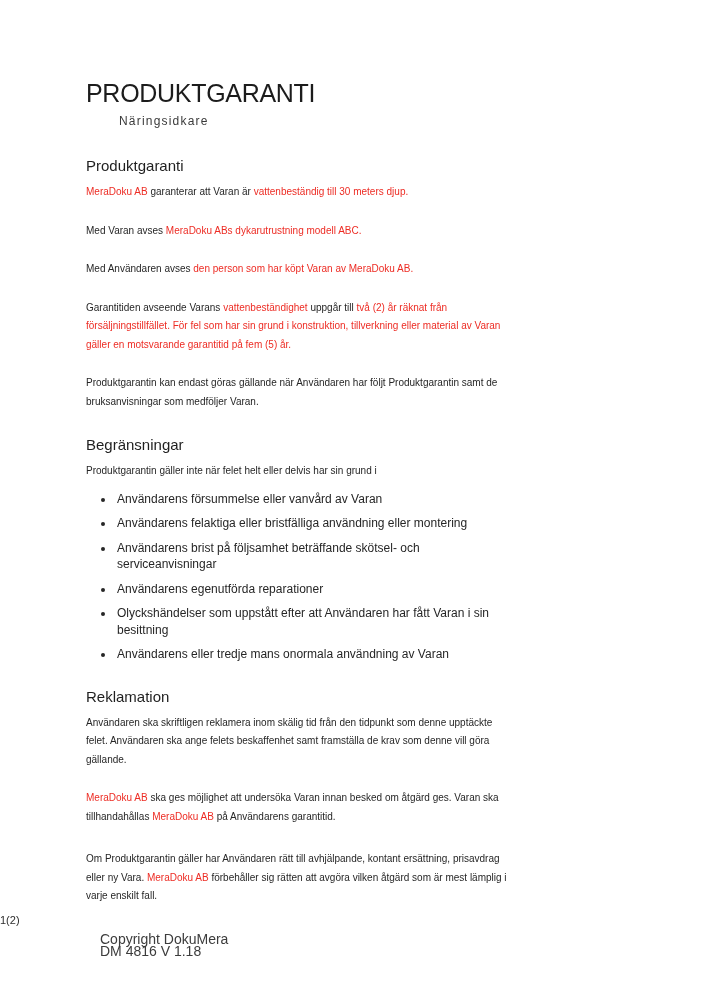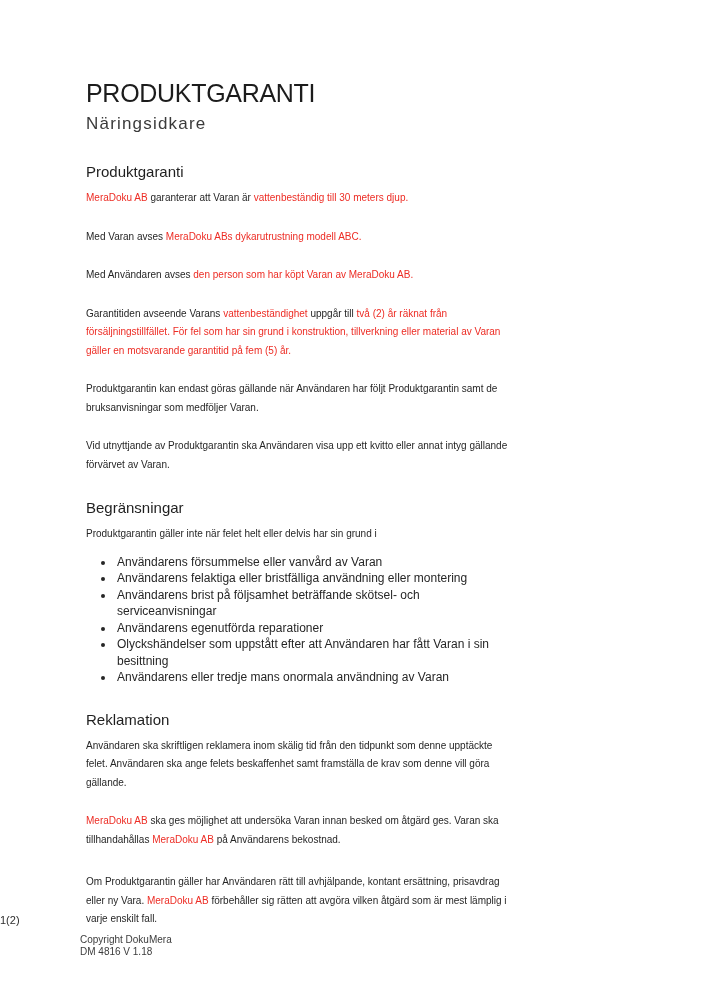--- a/index.html
+++ b/index.html
@@ -16,24 +16,25 @@
     padding: 78px 80px 0 86px;
   }
   .doc-title {
     font-size: 25px;
     font-weight: 400;
     letter-spacing: -0.3px;
     color: #1c1c1c;
     line-height: 1.25;
   }
   .doc-subtitle {
-    font-size: 17px;
+    font-size: 12px;
     letter-spacing: 1.2px;
     color: #3a3a3a;
     margin-top: 5px;
+    margin-left: 33px;
   }
   .doc-header { margin-bottom: 28px; }
   .doc-section { margin-top: 24px; }
   .section-heading {
     font-size: 15px;
     font-weight: 400;
     color: #1f1f1f;
     line-height: 20px;
   }
   .para {
@@ -44,33 +45,33 @@
   }
   .para + .para { margin-top: 20px; }
   .red { color: var(--accent-red, #ed2c24); }
   .bullet-list {
     margin-top: 10px;
     padding-left: 29px;
     font-size: 12px;
     color: #262626;
     line-height: 16.5px;
   }
-  .bullet-list li { padding-left: 2px; }
+  .bullet-list li { padding-left: 2px; margin-top: 8px; }
   .doc-footer-pagenum {
     position: absolute;
     top: 914px; left: 0;
     width: 707px;
     text-align: left;
     font-size: 11px;
     color: #2e2e2e;
   }
   .doc-footer-copyright {
     position: absolute;
-    top: 934px; left: 80px;
-    font-size: 10px;
+    top: 934px; left: 100px;
+    font-size: 14px;
     color: #3c3c3c;
     line-height: 11.5px;
   }
 </style>
 </head>
 <body>
 
 <div class="page">
 
   <header class="doc-header">
@@ -80,38 +81,37 @@
 
   <main class="doc-body">
     <div id="sections">
         <section class="doc-section">
           <h2 class="section-heading">Produktgaranti</h2>
           <p class="para"><span class="red">MeraDoku AB</span><span> garanterar att Varan är </span><span class="red">vattenbeständig till 30 meters djup.</span></p>
           <p class="para"><span>Med Varan avses </span><span class="red">MeraDoku ABs dykarutrustning modell ABC.</span></p>
           <p class="para"><span>Med Användaren avses </span><span class="red">den person som har köpt Varan av MeraDoku AB.</span></p>
           <p class="para"><span>Garantitiden avseende Varans </span><span class="red">vattenbeständighet</span><span> uppgår till </span><span class="red">två (2) år räknat från försäljningstillfället. För fel som har sin grund i konstruktion, tillverkning eller material av Varan gäller en motsvarande garantitid på fem (5) år.</span></p>
           <p class="para"><span>Produktgarantin kan endast göras gällande när Användaren har följt Produktgarantin samt de bruksanvisningar som medföljer Varan.</span></p>
-          <p class="para"><span>Vid utnyttjande av Produktgarantin ska Användaren visa upp ett kvitto eller annat intyg gällande förvärvet av Varan.</span></p>
         </section>
         <section class="doc-section">
           <h2 class="section-heading">Begränsningar</h2>
           <p class="para"><span>Produktgarantin gäller inte när felet helt eller delvis har sin grund i</span></p>
           <ul class="bullet-list">
             <li>Användarens försummelse eller vanvård av Varan</li>
             <li>Användarens felaktiga eller bristfälliga användning eller montering</li>
             <li>Användarens brist på följsamhet beträffande skötsel- och serviceanvisningar</li>
             <li>Användarens egenutförda reparationer</li>
             <li>Olyckshändelser som uppstått efter att Användaren har fått Varan i sin besittning</li>
             <li>Användarens eller tredje mans onormala användning av Varan</li>
           </ul>
         </section>
         <section class="doc-section">
           <h2 class="section-heading">Reklamation</h2>
           <p class="para"><span>Användaren ska skriftligen reklamera inom skälig tid från den tidpunkt som denne upptäckte felet. Användaren ska ange felets beskaffenhet samt framställa de krav som denne vill göra gällande.</span></p>
-          <p class="para"><span class="red">MeraDoku AB</span><span> ska ges möjlighet att undersöka Varan innan besked om åtgärd ges. Varan ska tillhandahållas </span><span class="red">MeraDoku AB</span><span> på Användarens bekostnad.</span></p>
+          <p class="para"><span class="red">MeraDoku AB</span><span> ska ges möjlighet att undersöka Varan innan besked om åtgärd ges. Varan ska tillhandahållas </span><span class="red">MeraDoku AB</span><span> på Användarens garantitid.</span></p>
         </section>
         <section class="doc-section">
           <p class="para"><span>Om Produktgarantin gäller har Användaren rätt till avhjälpande, kontant ersättning, prisavdrag eller ny Vara. </span><span class="red">MeraDoku AB</span><span> förbehåller sig rätten att avgöra vilken åtgärd som är mest lämplig i varje enskilt fall.</span></p>
         </section>
       </div>
   </main>
 
   <div class="doc-footer-pagenum">1(2)</div>
 
   <div class="doc-footer-copyright">

